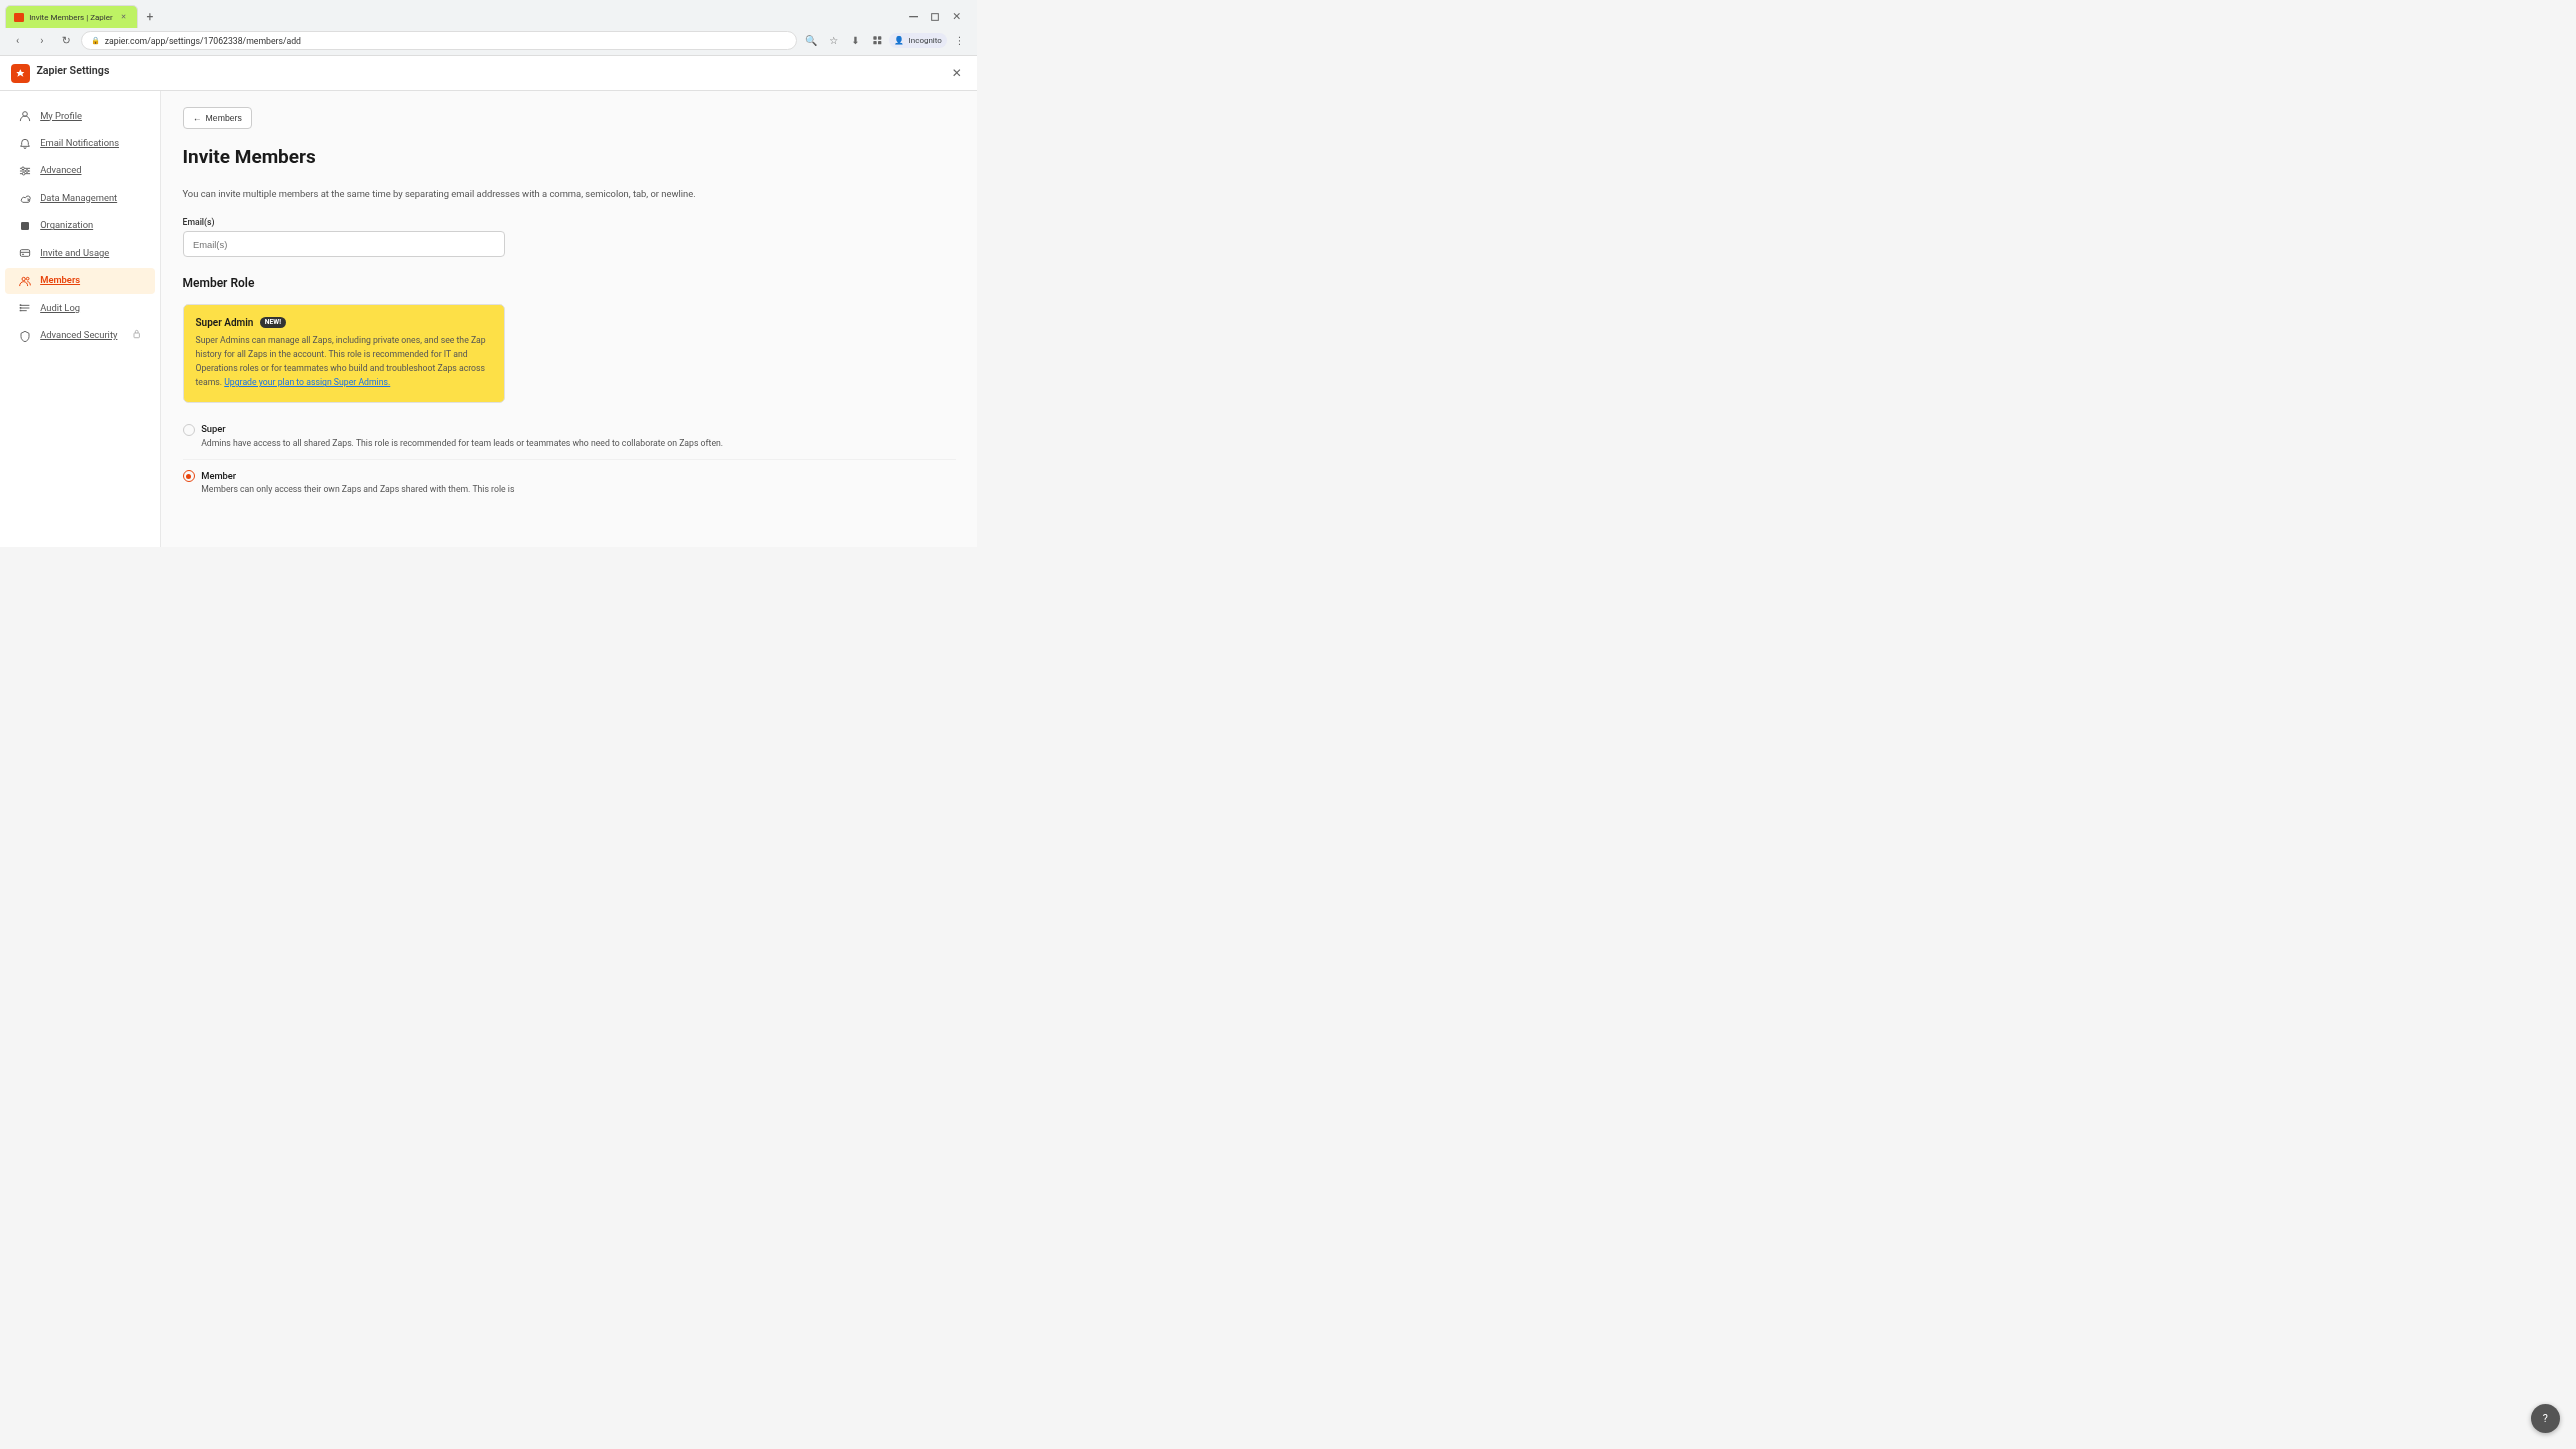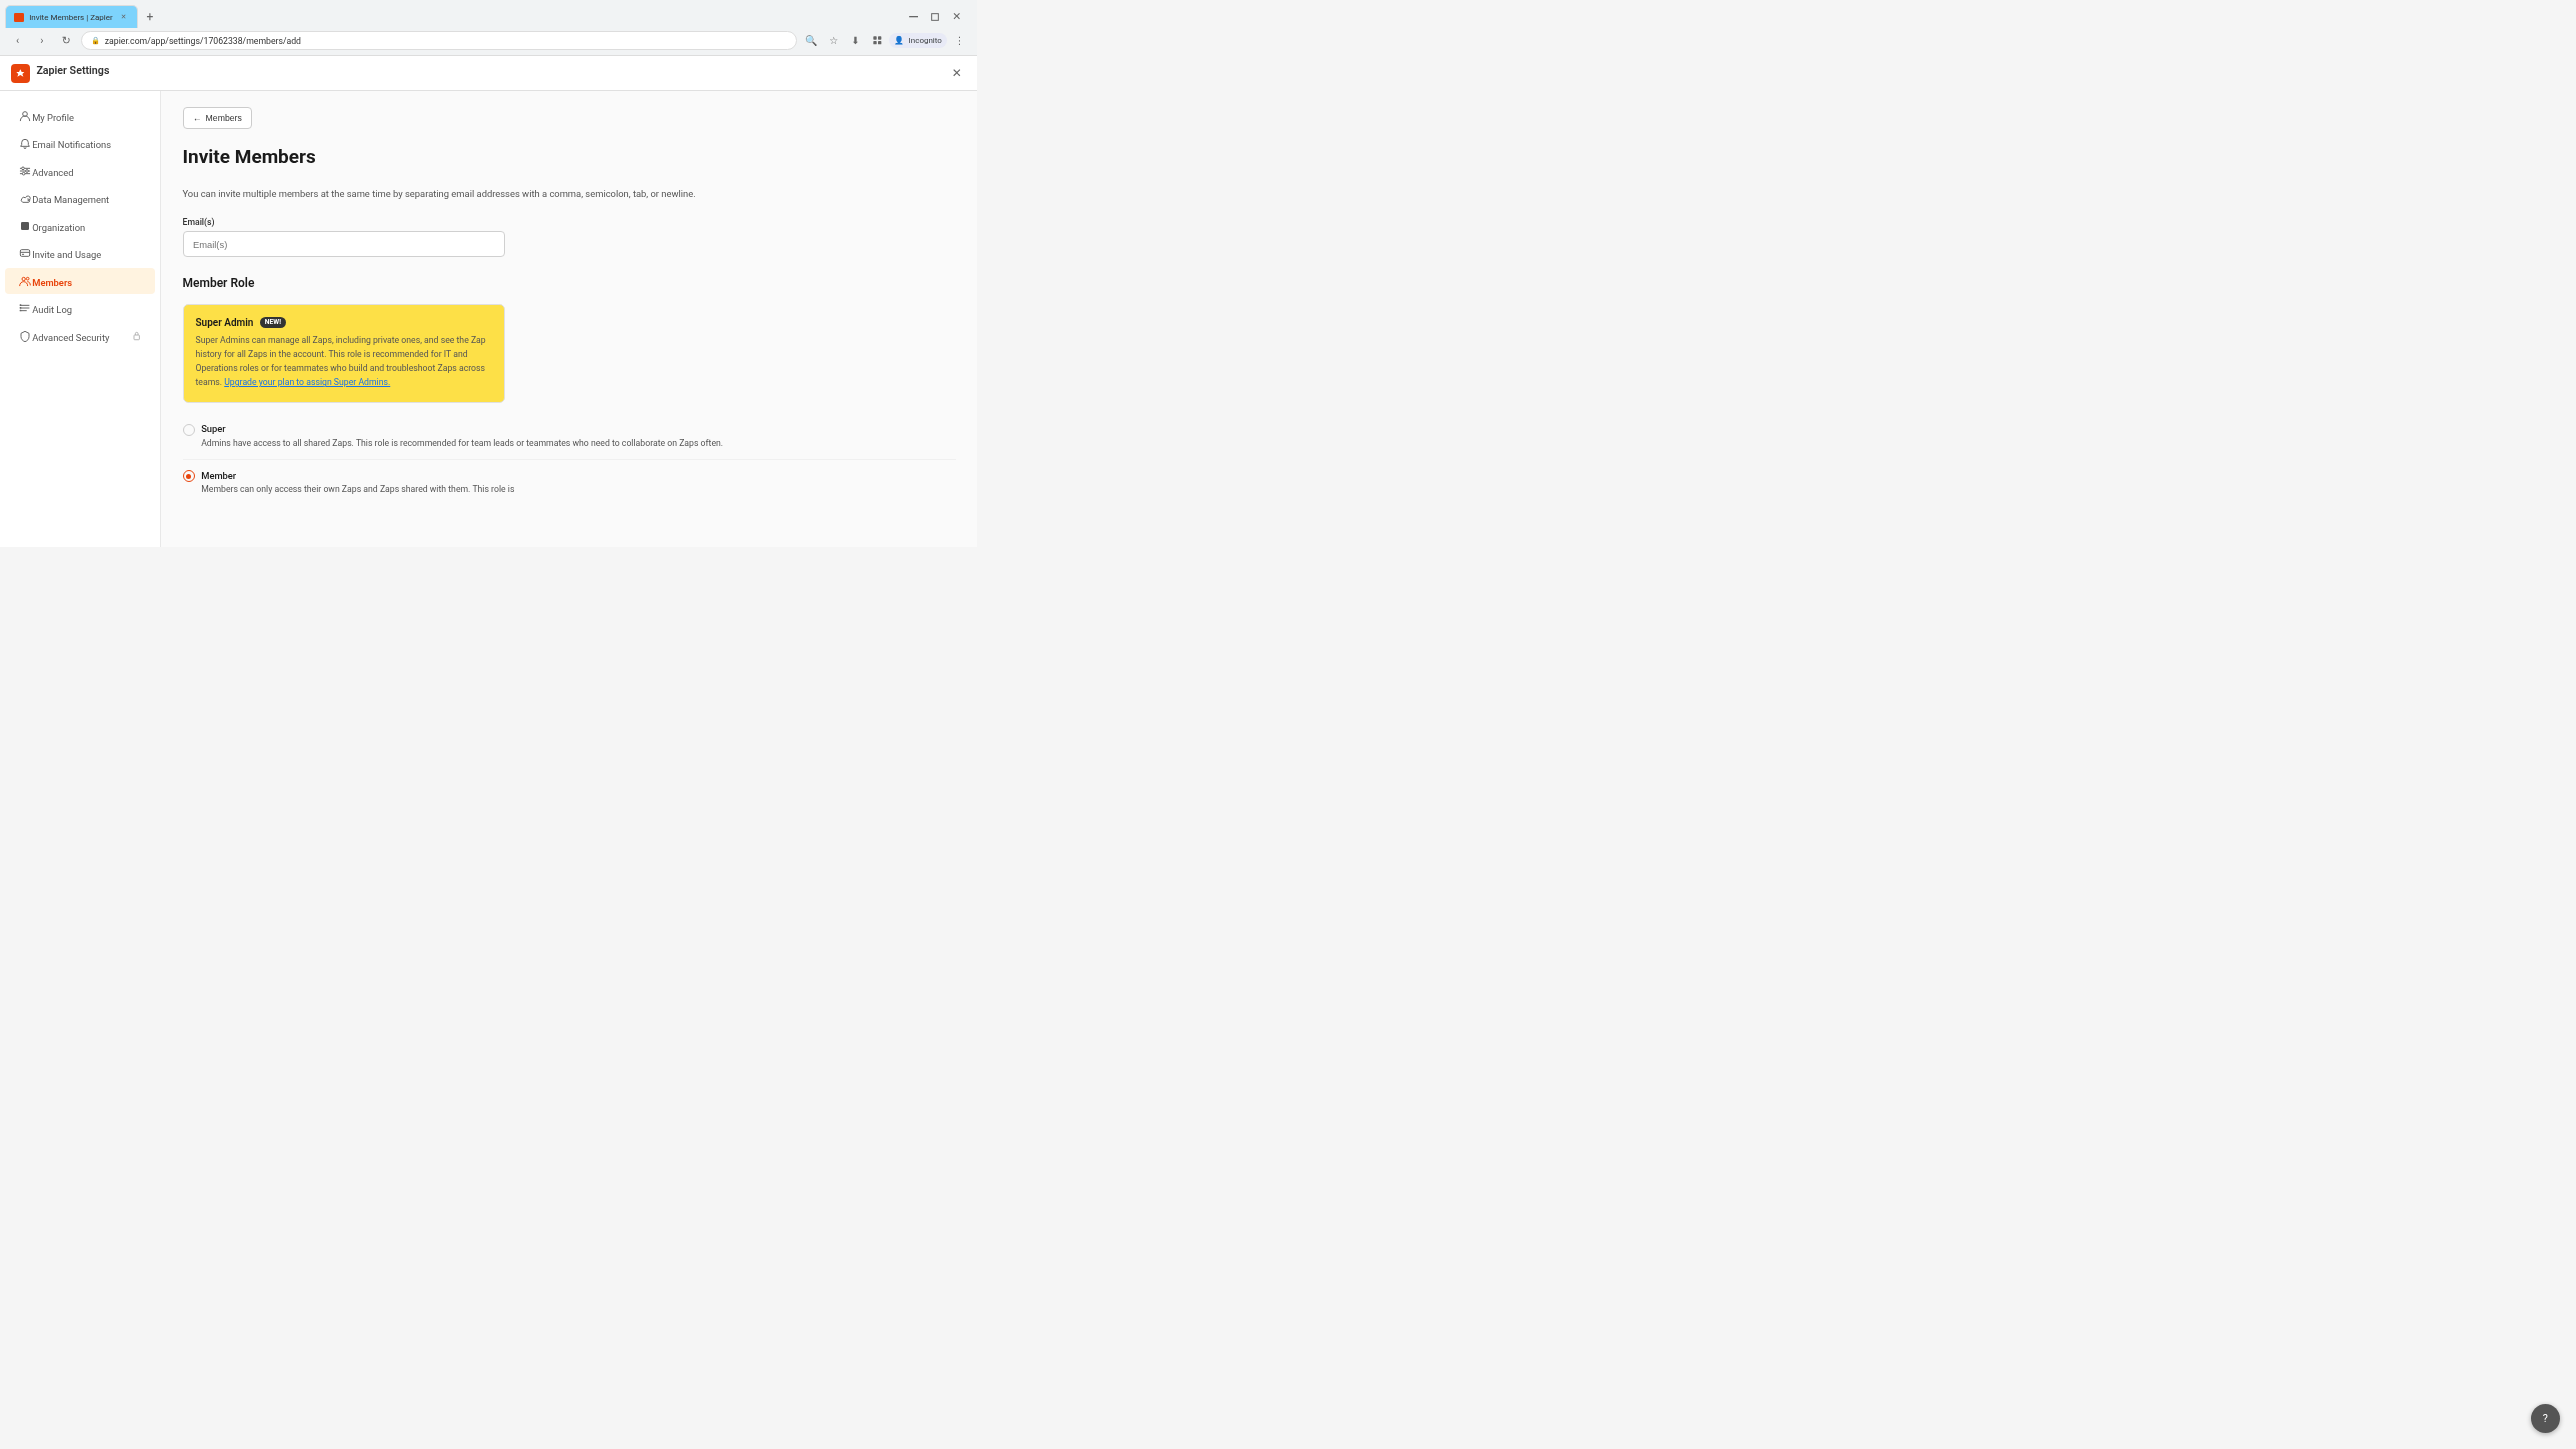--- a/index.html
+++ b/index.html
@@ -27,21 +27,21 @@
     .tab-bar {
       display: flex;
       align-items: center;
       padding: 5.4px 5.4px 0;
       gap: 2.7px;
     }
 
     .browser-tab {
       display: flex;
       align-items: center;
-      background: #7dd3fc;
+      background: #bef264;
       border-radius: 5.4px 5.4px 0 0;
       padding: 4px 8px;
       gap: 5.4px;
       min-width: 121px;
       max-width: 148px;
       height: 23px;
       border: 0.7px solid #ddd;
       border-bottom: none;
     }
 
@@ -231,28 +231,30 @@
       width: 161px;
       background: #fff;
       border-right: 0.7px solid #e8e8e8;
       padding: 10.7px 0;
       flex-shrink: 0;
       overflow-y: auto;
     }
 
     .sidebar-item {
       display: flex;
-      align-items: flex-end;
+      align-items: flex-start;
+      gap: 8px;
       padding: 6.7px 13.4px;
       cursor: pointer;
       color: #555;
       font-size: 9.4px;
       border-radius: 4px;
       margin: 0.7px 5.4px;
       transition: background 0.1s;
+      text-decoration: underline;
     }
 
     .sidebar-item.active {
       background: #fff3e0;
       color: #e8440c;
       font-weight: 600;
     }
 
     .sidebar-icon {
       width: 13.4px;

